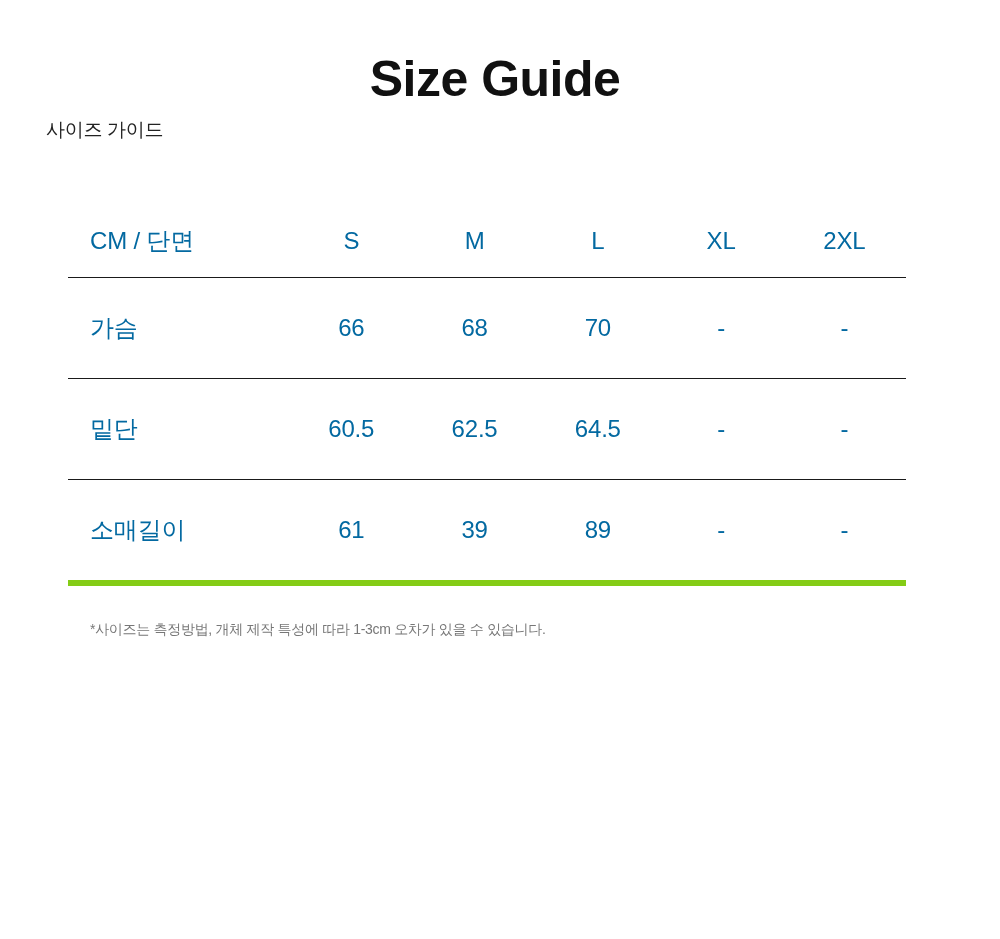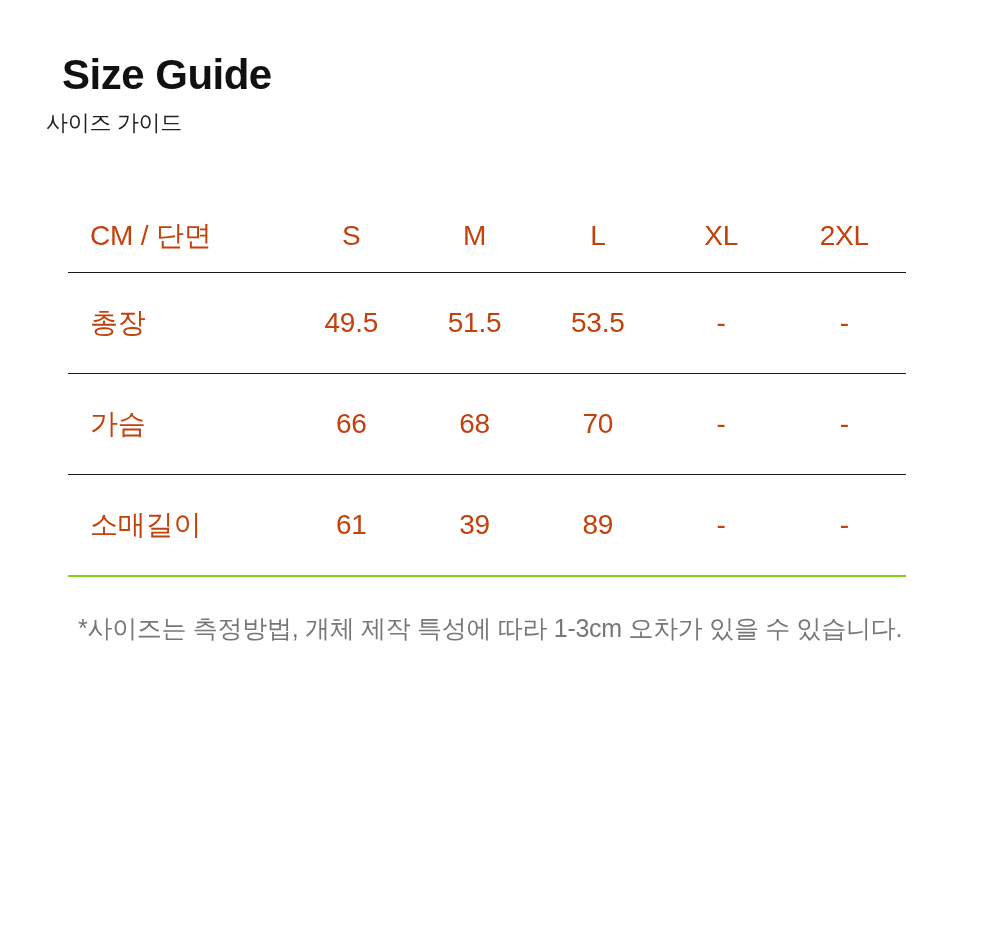--- a/index.html
+++ b/index.html
@@ -15,47 +15,48 @@
     overflow: hidden;
   }
   .page {
     position: relative;
     width: 1000px;
     height: 939px;
     box-sizing: border-box;
     padding: 52px 60px 0 46px;
   }
   .title {
-    font-size: 42px;
+    font-size: 50px;
     font-weight: bold;
     letter-spacing: -0.5px;
     line-height: 1.1;
-    margin: 0 0 10px 16px;
+    margin: 0 0 10px 4px;
     color: #111111;
+    text-align: center;
   }
   .subtitle {
-    font-size: 22px;
+    font-size: 19px;
     font-weight: normal;
     color: #222222;
     margin: 0 0 62px 0;
     letter-spacing: -0.3px;
   }
   table.size-table {
     width: 838px;
     margin-left: 22px;
     border-collapse: collapse;
     table-layout: fixed;
   }
   table.size-table col.label-col { width: 196px; }
   table.size-table col.size-col { width: 109px; }
   table.size-table th,
   table.size-table td {
-    font-size: 28px;
+    font-size: 24px;
     font-weight: normal;
-    color: #c2410c;
+    color: #0369a1;
     text-align: center;
     padding: 0;
     letter-spacing: -0.2px;
   }
   table.size-table thead th {
     height: 72px;
     vertical-align: middle;
   }
   table.size-table thead th.row-head {
     text-align: left;
@@ -66,26 +67,26 @@
   }
   table.size-table tbody td {
     height: 100px;
     vertical-align: middle;
   }
   table.size-table tbody td.row-head {
     text-align: left;
     padding-left: 22px;
   }
   table.size-table tbody tr:last-child {
-    border-bottom: 2px solid #84cc16;
+    border-bottom: 6px solid #84cc16;
   }
   .note {
-    margin-left: 32px;
+    margin-left: 44px;
     margin-top: 35px;
-    font-size: 25px;
+    font-size: 14px;
     color: #777777;
     letter-spacing: -0.3px;
   }
 </style>
 </head>
 <body>
 
 <div class="page">
 
   <h1 class="title">Size Guide</h1>
@@ -105,32 +106,32 @@
         <th class="row-head">CM / 단면</th>
         <th>S</th>
         <th>M</th>
         <th>L</th>
         <th>XL</th>
         <th>2XL</th>
       </tr>
     </thead>
     <tbody>
       <tr>
-        <td class="row-head">총장</td>
-        <td>49.5</td>
-        <td>51.5</td>
-        <td>53.5</td>
+        <td class="row-head">가슴</td>
+        <td>66</td>
+        <td>68</td>
+        <td>70</td>
         <td>-</td>
         <td>-</td>
       </tr>
       <tr>
-        <td class="row-head">가슴</td>
-        <td>66</td>
-        <td>68</td>
-        <td>70</td>
+        <td class="row-head">밑단</td>
+        <td>60.5</td>
+        <td>62.5</td>
+        <td>64.5</td>
         <td>-</td>
         <td>-</td>
       </tr>
       <tr>
         <td class="row-head">소매길이</td>
         <td>61</td>
         <td>39</td>
         <td>89</td>
         <td>-</td>
         <td>-</td>

